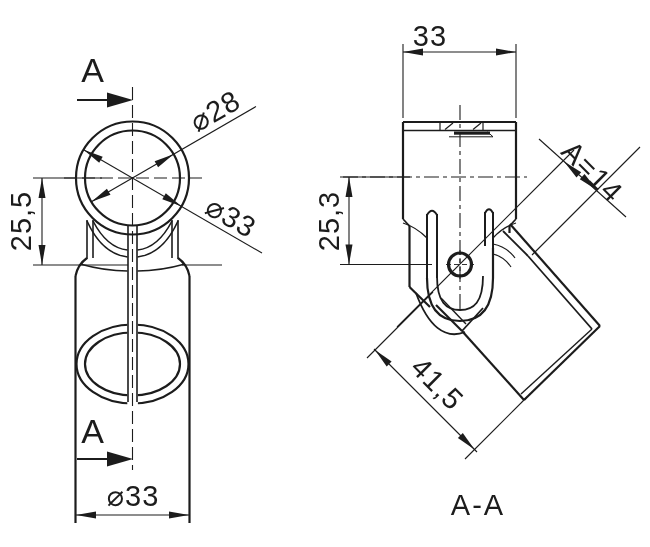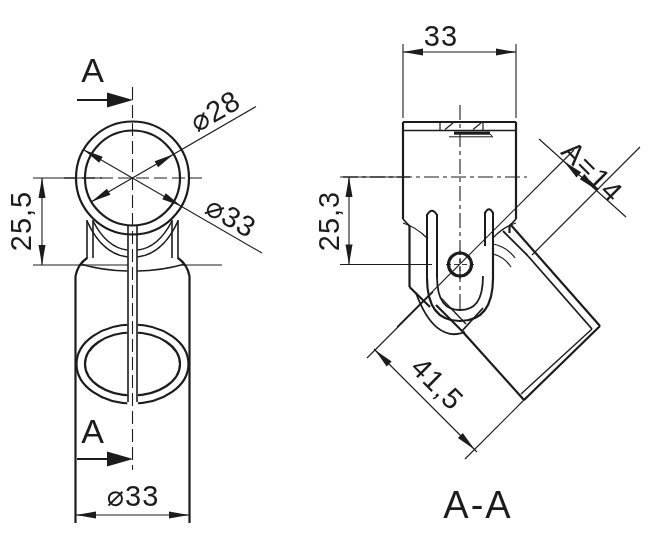--- a/index.html
+++ b/index.html
@@ -9,21 +9,21 @@
   }
   #stage svg{position:absolute;left:0;top:0;}
   .lbl{
     position:absolute;color:#1c1c1c;white-space:nowrap;
     transform:translate(-50%,-50%);
     font-family:"Liberation Sans","DejaVu Sans",sans-serif;
     letter-spacing:1px;
   }
   .dim{font-size:29px;font-weight:400;}
   .big{font-size:34px;font-weight:400;}
-  .cap{font-size:38px;font-weight:400;letter-spacing:2px;}
+  .cap{font-size:29px;font-weight:400;letter-spacing:2px;}
   .rot-90{transform:translate(-50%,-50%) rotate(-90deg);}
   .rot-m30{transform:translate(-50%,-50%) rotate(-30deg);}
   .rot-p30{transform:translate(-50%,-50%) rotate(30deg);}
   .rot-p45{transform:translate(-50%,-50%) rotate(45deg);}
 </style>
 </head>
 <body>
 
 <div id="stage">
 
@@ -201,19 +201,19 @@
     </g>
   </g>
 </svg>
 
 <div class="lbl big" style="left:93px;  top:70px;">A</div>
 <div class="lbl big" style="left:93px;  top:431px;">A</div>
 <div class="lbl dim rot-m30" style="left:215px; top:111px;">⌀28</div>
 <div class="lbl dim rot-p30" style="left:231px; top:217px;">⌀33</div>
 <div class="lbl dim rot-90" style="left:21px;  top:221px;">25,5</div>
 <div class="lbl dim" style="left:133px; top:496px;">⌀33</div>
-<div class="lbl dim" style="left:441px; top:36px;">33</div>
+<div class="lbl dim" style="left:430px; top:36px;">33</div>
 <div class="lbl dim rot-90" style="left:329px; top:221px;">25,3</div>
 <div class="lbl dim rot-p45" style="left:592px; top:172px;">A=14</div>
 <div class="lbl dim rot-p45" style="left:437px; top:384px;">41,5</div>
 <div class="lbl cap" style="left:478px; top:505px;">A-A</div>
 
 </div>
 
 </body></html>

